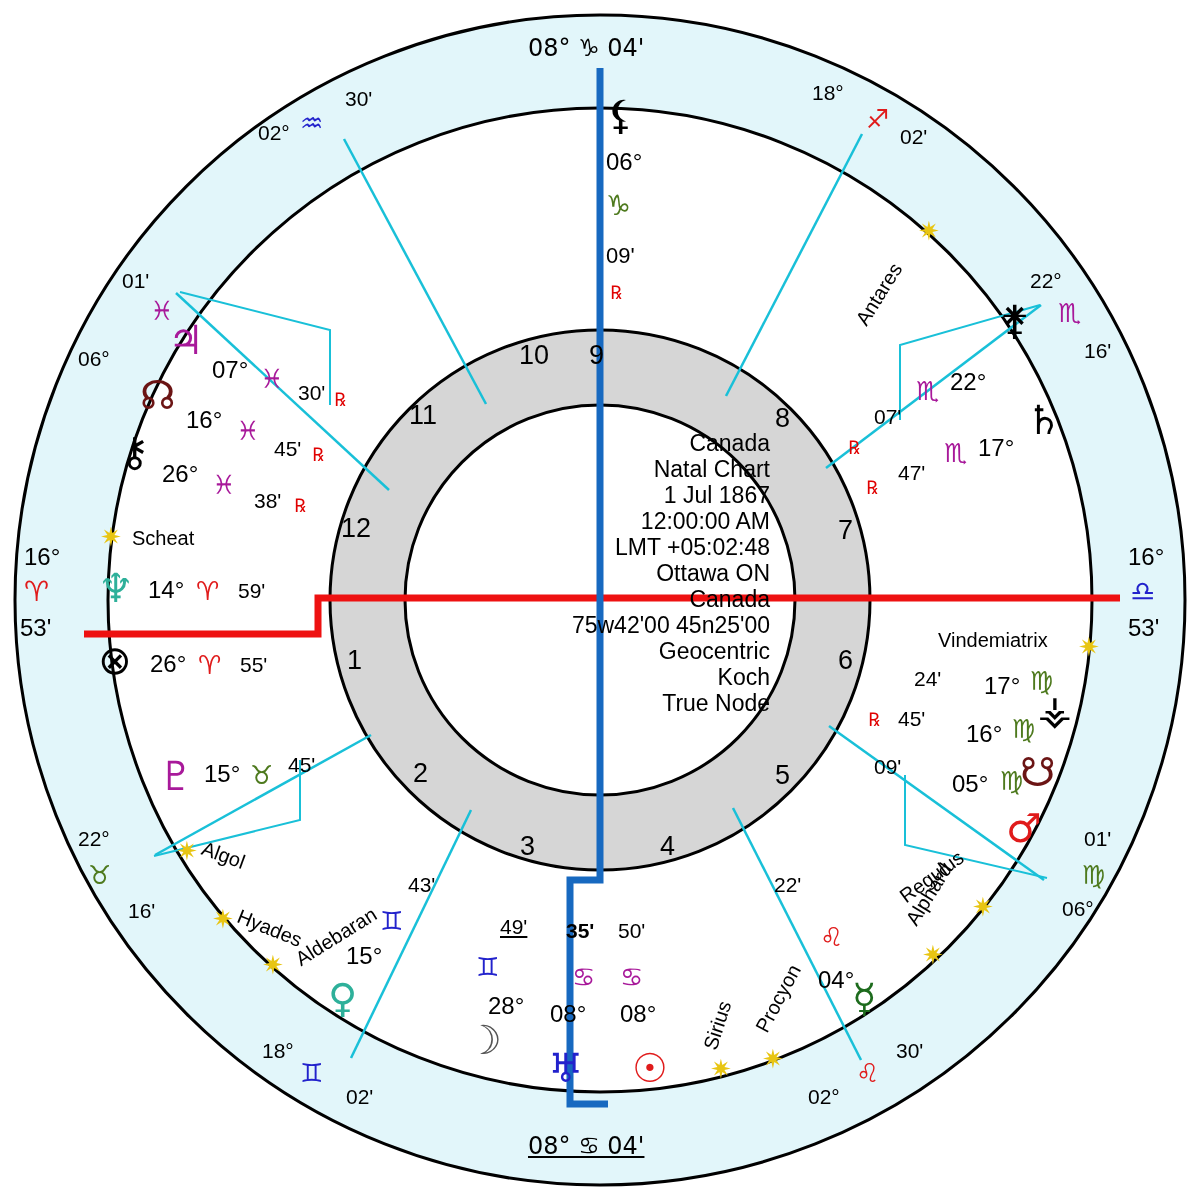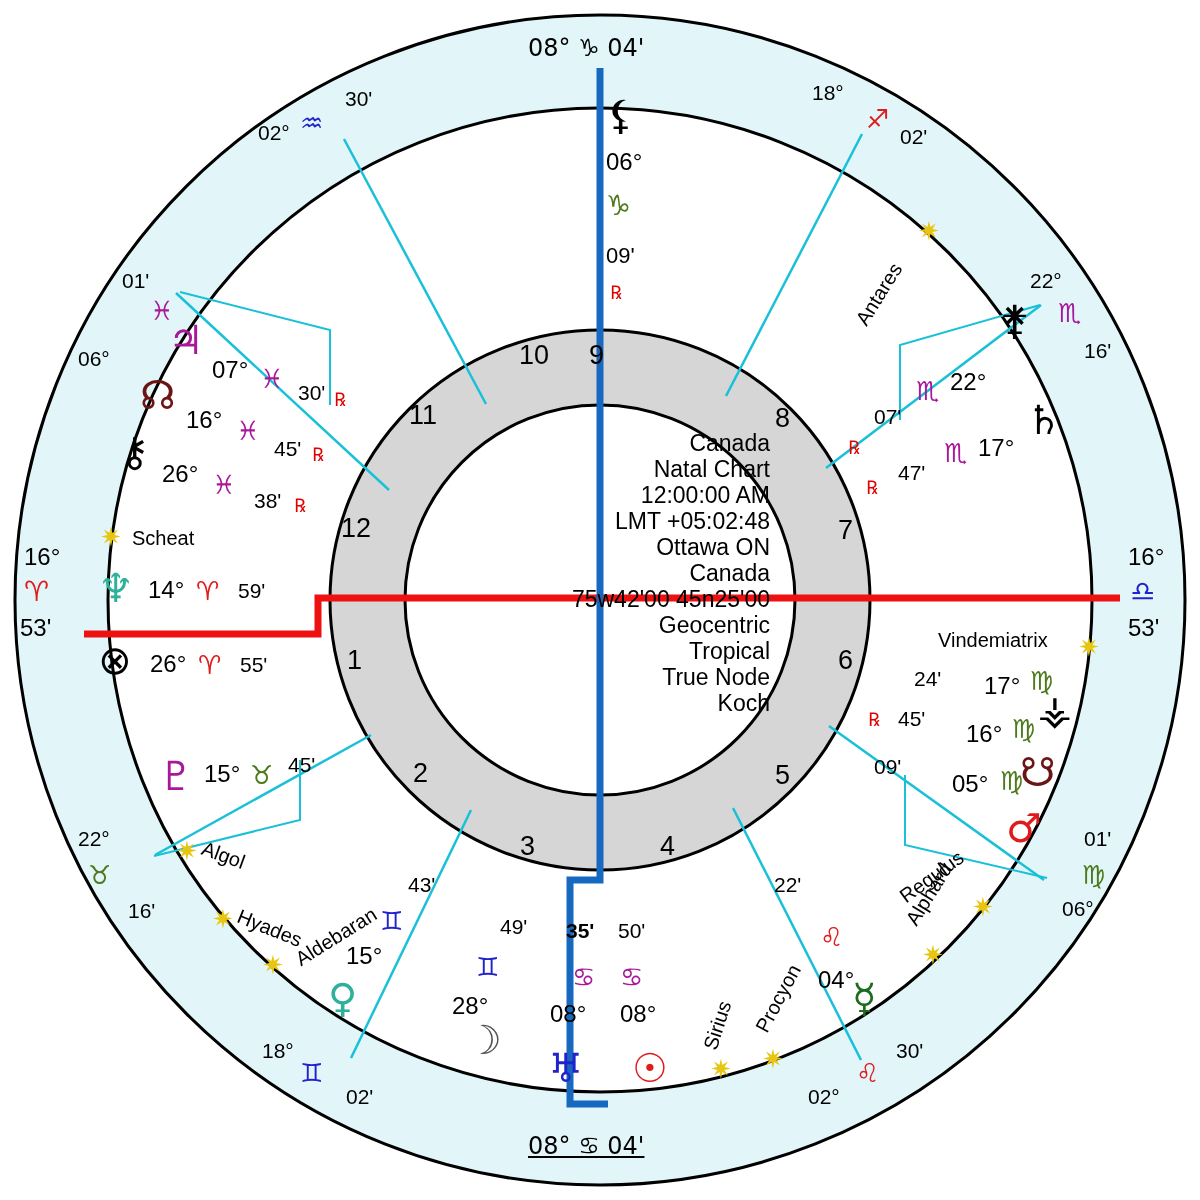--- a/index.html
+++ b/index.html
@@ -93,29 +93,29 @@
       <path d="M180,292 L330,330 L330,405"></path>
       <path d="M1040,305 L900,345 L900,420"></path>
       <path d="M1047,878 L905,845 L905,775"></path>
       <path d="M154,856 L300,820 L300,760"></path>
     </g>
   </svg>
 
   <div class="center-text">
     <div>Canada</div>
     <div>Natal Chart</div>
+    <div>1 Jul 1867</div>
     <div>12:00:00 AM</div>
     <div>LMT +05:02:48</div>
     <div>Ottawa ON</div>
     <div>Canada</div>
     <div>75w42'00 45n25'00</div>
     <div>Geocentric</div>
-    <div>Tropical</div>
+    <div>Koch</div>
     <div>True Node</div>
-    <div>Koch</div>
   </div>
 
   <div class="housenum" style="left:589px;top:340px;">9</div>
   <div class="housenum" style="left:519px;top:340px;">10</div>
   <div class="housenum" style="left:409px;top:400px;">11</div>
   <div class="housenum" style="left:341px;top:513px;">12</div>
   <div class="housenum" style="left:347px;top:645px;">1</div>
   <div class="housenum" style="left:413px;top:758px;">2</div>
   <div class="housenum" style="left:520px;top:831px;">3</div>
   <div class="housenum" style="left:660px;top:831px;">4</div>
@@ -205,23 +205,23 @@
   <div class="lbl" style="left:204px;top:762px;font-size:24px;">15°</div>
   <div class="lbl glyph sign-ta" style="left:250px;top:762px;font-size:26px;">♉</div>
   <div class="lbl" style="left:288px;top:754px;font-size:21px;">45'</div>
 
   <div class="lbl glyph huge p-venus" style="left:328px;top:978px;">♀</div>
   <div class="lbl" style="left:346px;top:944px;font-size:24px;">15°</div>
   <div class="lbl glyph sign-ge" style="left:380px;top:908px;font-size:26px;">♊</div>
   <div class="lbl" style="left:408px;top:874px;font-size:21px;">43'</div>
 
   <div class="lbl glyph huge p-moon" style="left:466px;top:1020px;">☽</div>
-  <div class="lbl" style="left:452px;top:994px;font-size:24px;">28°</div>
+  <div class="lbl" style="left:488px;top:994px;font-size:24px;">28°</div>
   <div class="lbl glyph sign-ge" style="left:476px;top:954px;font-size:26px;">♊</div>
-  <div class="lbl" style="left:500px;top:916px;font-size:21px;">49'</div>
+  <div class="lbl" style="left:500px;top:916px;font-size:21px;text-decoration:underline;">49'</div>
 
   <div class="lbl glyph huge p-uranus" style="left:548px;top:1048px;">♅</div>
   <div class="lbl" style="left:550px;top:1002px;font-size:24px;">08°</div>
   <div class="lbl glyph sign-cn" style="left:572px;top:964px;font-size:26px;">♋</div>
   <div class="lbl" style="left:566px;top:920px;font-size:21px;font-weight:bold;">35'</div>
 
   <div class="lbl glyph huge p-sun" style="left:632px;top:1048px;">☉</div>
   <div class="lbl" style="left:620px;top:1002px;font-size:24px;">08°</div>
   <div class="lbl glyph sign-cn" style="left:620px;top:964px;font-size:26px;">♋</div>
   <div class="lbl" style="left:618px;top:920px;font-size:21px;">50'</div>

